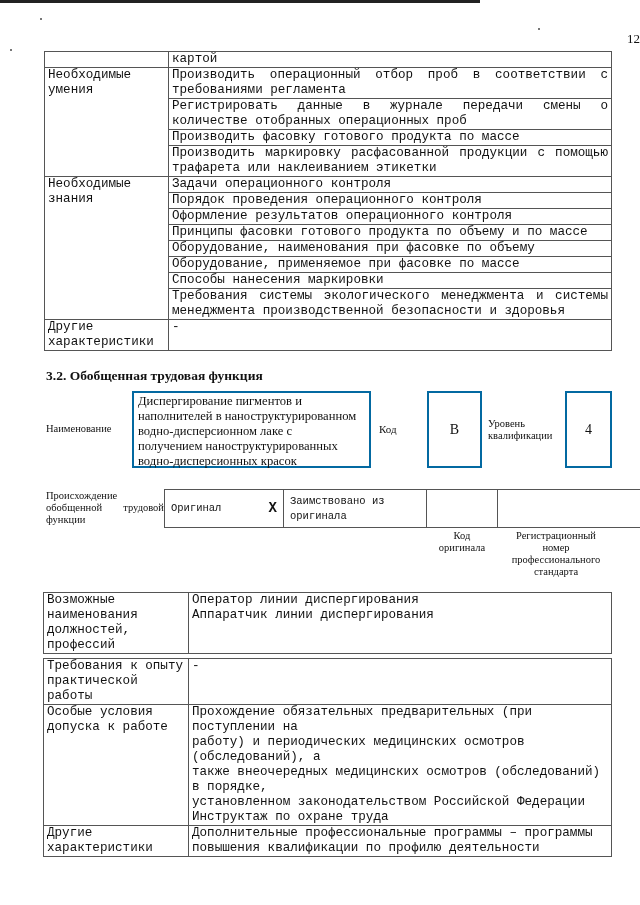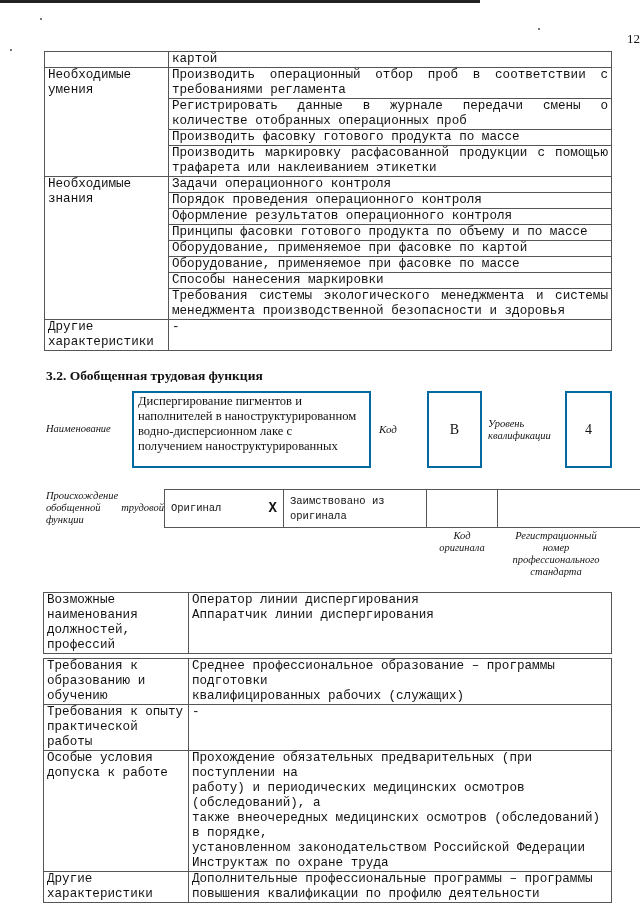--- a/index.html
+++ b/index.html
@@ -16,21 +16,21 @@
     table { border-collapse: collapse; position: absolute; font-size: 12.6px; line-height: 15px; font-family: Liberation Mono, monospace; }
     td { border: 1px solid #555; vertical-align: top; padding: 0 3px; }
 
     #tbl-top { left: 44px; top: 51px; width: 568px; }
     #tbl-top td.lbl { width: 117px; }
     #tbl-top td.val { text-align: justify; text-align-last: left; padding-top: 0; padding-bottom: 0; }
 
     .section-title { position: absolute; left: 46px; top: 368px; font-weight: bold; font-size: 13.5px; }
 
     .small { font-size: 10.5px; line-height: 12px; }
-    .abs { position: absolute; font-style: italic; }
+    .abs { position: absolute; }
     .box { position: absolute; border: 2px solid #0369a1; box-sizing: border-box; }
 
     #origin { left: 164px; top: 489px; width: 495px; height: 39px; }
     #origin td { font-size: 10.5px; vertical-align: middle; padding: 0 6px; }
     .xmark { font-weight: bold; font-size: 14px; }
 
     #tbl-jobs { left: 43px; top: 592px; width: 569px; font-size: 12.6px; }
     #tbl-jobs td.lbl { width: 138px; }
     #tbl-req { left: 43px; top: 658px; width: 569px; font-size: 12.6px; }
     #tbl-req td.lbl { width: 138px; }
@@ -73,21 +73,21 @@
   <tr>
         <td class="val">Порядок проведения операционного контроля</td>
       </tr>
   <tr>
         <td class="val">Оформление результатов операционного контроля</td>
       </tr>
   <tr>
         <td class="val">Принципы фасовки готового продукта по объему и по массе</td>
       </tr>
   <tr>
-        <td class="val">Оборудование, применяемое при фасовке по картой</td>
+        <td class="val">Оборудование, наименования при фасовке по объему</td>
       </tr>
   <tr>
         <td class="val">Оборудование, применяемое при фасовке по массе</td>
       </tr>
   <tr>
         <td class="val">Способы нанесения маркировки</td>
       </tr>
   <tr>
         <td class="val">Требования системы экологического менеджмента и системы менеджмента производственной безопасности и здоровья</td>
       </tr>
@@ -99,20 +99,21 @@
   </table>
 
 <div class="section-title">3.2. Обобщенная трудовая функция</div>
 
 <div class="abs small" style="left:46px;top:423px">Наименование</div>
 <div class="box" style="left:132px;top:391px;width:239px;height:77px;padding:1px 4px;font-size:12.6px;line-height:15px">
   <span class="line">Диспергирование пигментов и</span>
   <span class="line">наполнителей в наноструктурированном</span>
   <span class="line">водно-дисперсионном лаке с</span>
   <span class="line">получением наноструктурированных</span>
+  <span class="line">водно-дисперсионных красок</span>
 </div>
 
 <div class="abs small" style="left:379px;top:423px;font-size:11px">Код</div>
 <div class="box" style="left:427px;top:391px;width:55px;height:77px;display:flex;align-items:center;justify-content:center;font-size:14px">
   <span>B</span>
 </div>
 
 <div class="abs small" style="left:488px;top:418px">
   <span class="line">Уровень</span>
   <span class="line">квалификации</span>
@@ -161,31 +162,20 @@
     <td>
       <span class="line">Оператор линии диспергирования</span>
       <span class="line">Аппаратчик линии диспергирования</span>
     </td>
   </tr>
 </tbody>
   </table>
 
 <table id="tbl-req">
   <tbody>
-      <tr>
-    <td class="lbl">
-      <span class="line">Требования к</span>
-      <span class="line">образованию и</span>
-      <span class="line">обучению</span>
-    </td>
-    <td>
-      <span class="line">Среднее профессиональное образование – программы подготовки</span>
-      <span class="line">квалифицированных рабочих (служащих)</span>
-    </td>
-  </tr>
   <tr>
     <td class="lbl">
       <span class="line">Требования к опыту</span>
       <span class="line">практической работы</span>
     </td>
     <td>
       <span class="line">-</span>
     </td>
   </tr>
   <tr>

